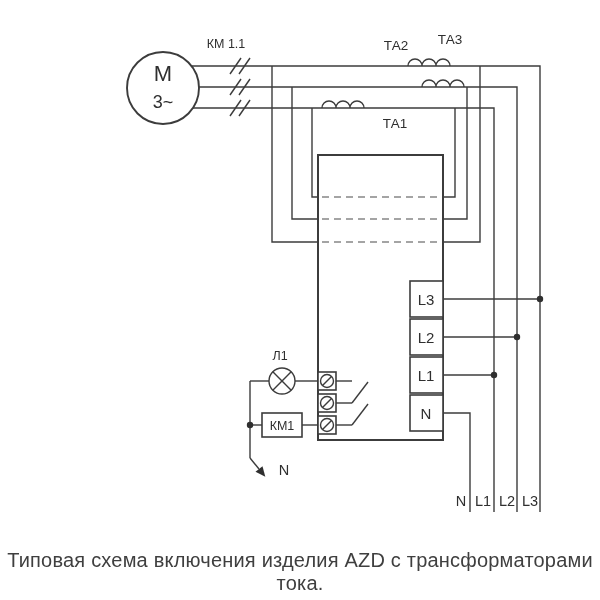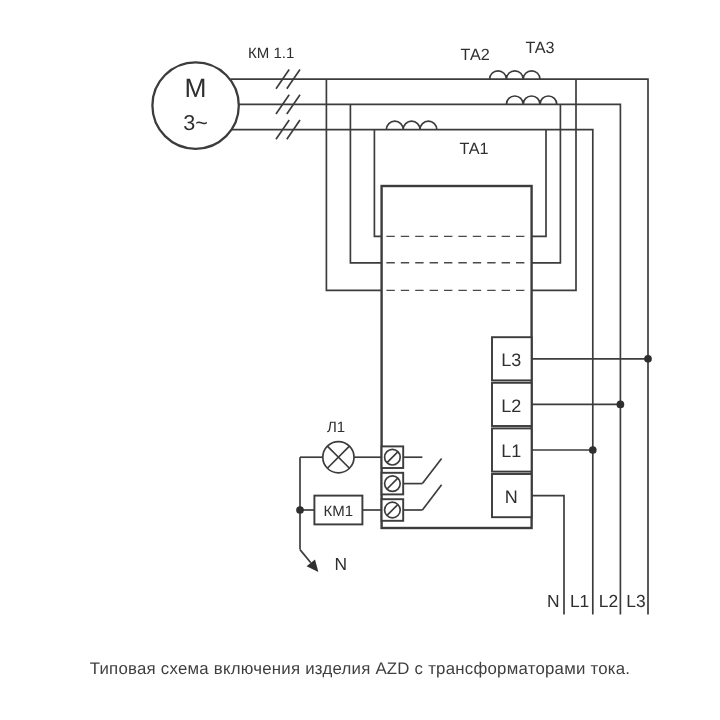--- a/index.html
+++ b/index.html
@@ -13,21 +13,21 @@
   .dot{fill:#2f2f2f;stroke:none;}
   .box{stroke:#3c3c3c;stroke-width:1.6;fill:#ffffff;}
   .t12{font-size:12.5px;}
   .t13{font-size:13.5px;}
   .t14{font-size:14.5px;}
   .t15{font-size:15px;}
   .t18{font-size:18px;}
   .t22{font-size:22px;}
   .mid{text-anchor:middle;}
   #caption{position:absolute;left:0;top:549px;width:600px;text-align:center;
-           font-size:14px;color:#3f3f3f;letter-spacing:0.2px;}
+           font-size:20px;color:#3f3f3f;letter-spacing:0.2px;}
 </style>
 </head>
 <body>
 
 <div id="page">
 <svg width="600" height="600" viewBox="0 0 600 600">
 
   <g>
     <path class="w" d="M192 66 H540 V512"></path>
     <path class="w" d="M199 87 H517 V512"></path>

